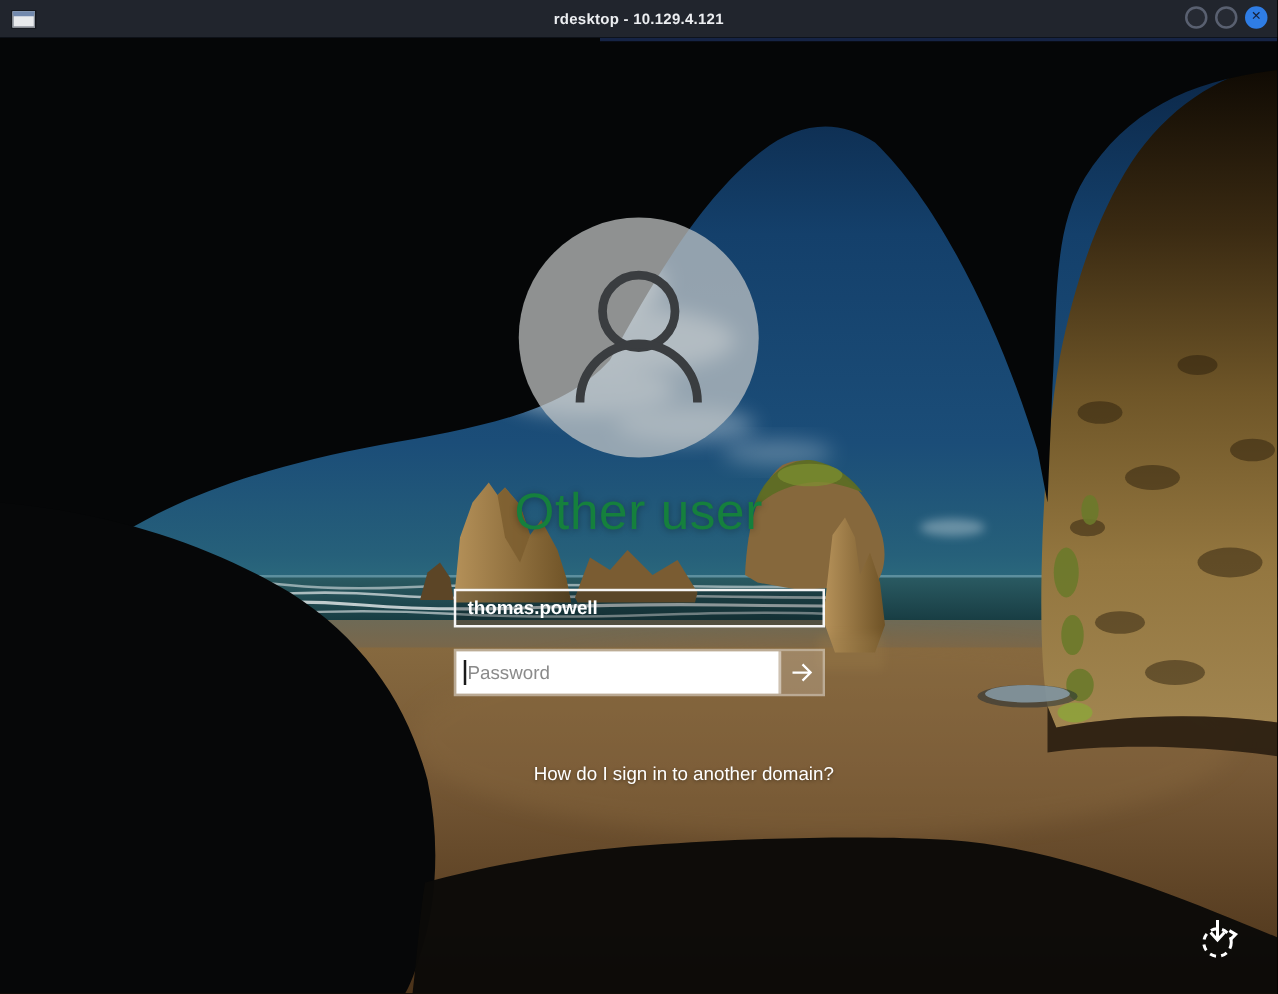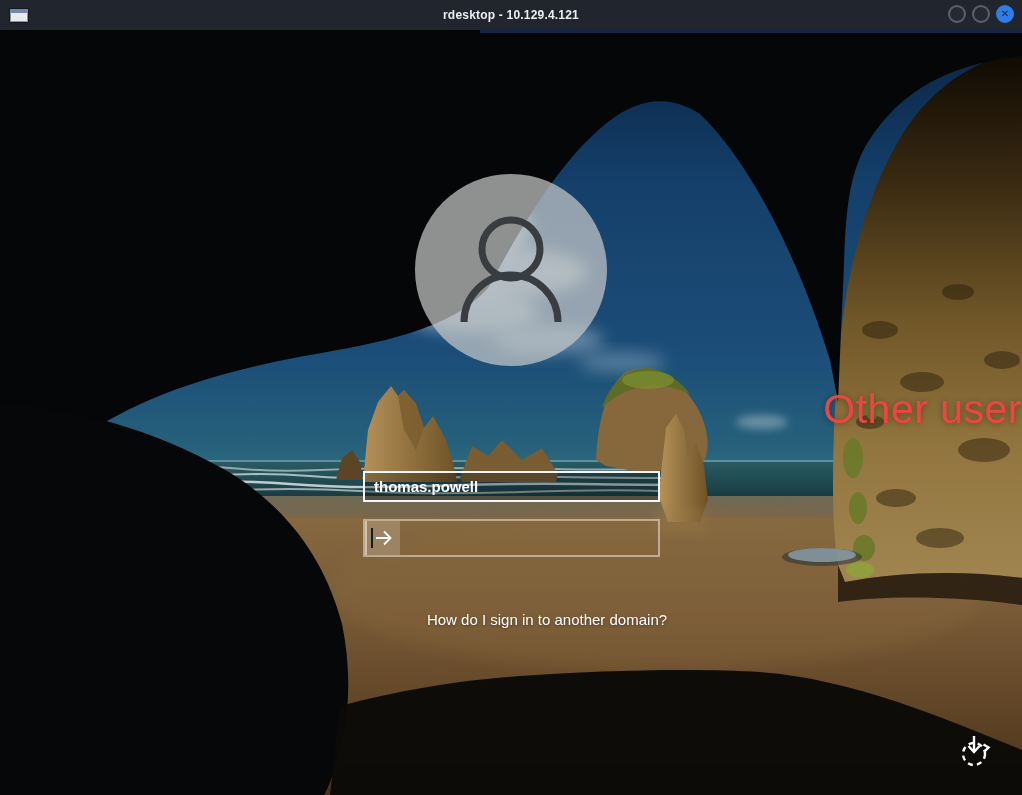--- a/index.html
+++ b/index.html
@@ -32,22 +32,22 @@
   
   .screen { position:absolute; top:30px; left:0; width:1022px; height:765px; overflow:hidden; }
   .screen svg.bg { position:absolute; top:0; left:0; }
 
   
   .avatar {
     position:absolute; left:415px; top:144px; width:192px; height:192px;
     border-radius:50%; background:rgba(197,199,199,0.72);
   }
   .other-user {
-    position:absolute; left:0; top:356px; width:1022px; text-align:right;
-    color:#ef4444; font-size:41px; font-weight:300; letter-spacing:.5px;
+    position:absolute; left:0; top:356px; width:1022px; text-align:center;
+    color:#15803d; font-size:41px; font-weight:300; letter-spacing:.5px;
     text-shadow:0 1px 6px rgba(0,0,0,.35);
   }
   .username-input {
     position:absolute; left:363px; top:441px; width:297px; height:31px;
     background:rgba(8,14,16,0.28); border:2px solid rgba(255,255,255,0.95);
     color:#ffffff; font-size:15px; padding:0 9px; outline:none;
     font-family:"Liberation Sans","DejaVu Sans",sans-serif;
     font-weight:bold;
   }
   .password-row {
@@ -219,20 +219,21 @@
         <circle cx="96" cy="75" r="29" fill="none" stroke="#3a3d40" stroke-width="7"></circle>
         <path d="M49,148 A47,47 0 0 1 143,148" fill="none" stroke="#3a3d40" stroke-width="7"></path>
       </svg>
     </div>
 
     <div class="other-user">Other user</div>
 
     <input class="username-input" type="text" value="thomas.powell" style="">
 
     <div class="password-row">
+      <input class="password-input" type="text" placeholder="Password" style="">
       <div class="pw-caret"></div>
       <button class="submit-btn">
         <svg width="22" height="22" viewBox="0 0 22 22">
           <path d="M3,11 H17 M11,4.5 L17.5,11 L11,17.5" fill="none" stroke="#ffffff" stroke-width="1.8"></path>
         </svg>
       </button>
     </div>
 
 
     <div class="domain-help">How do I sign in to another domain?</div>

